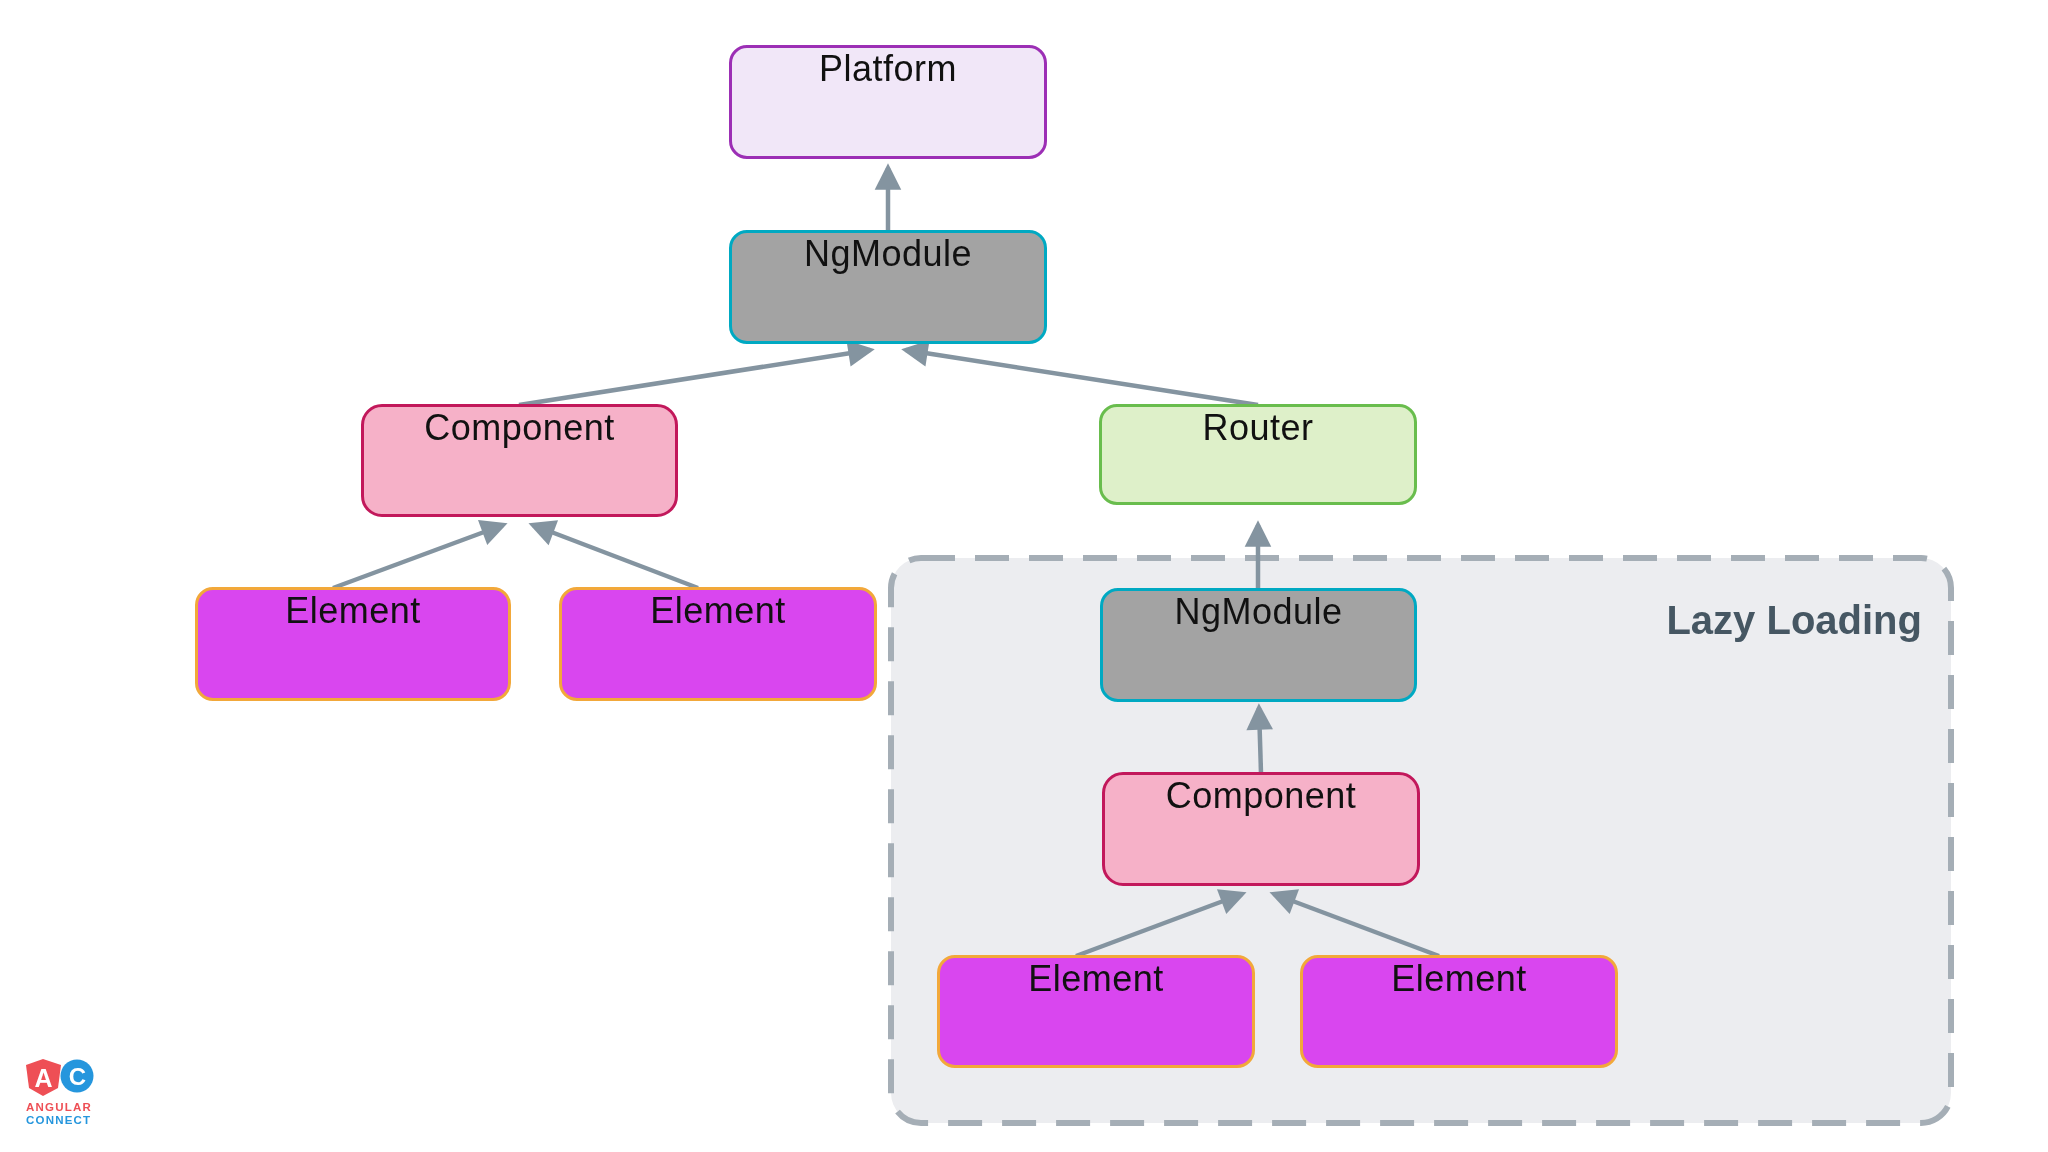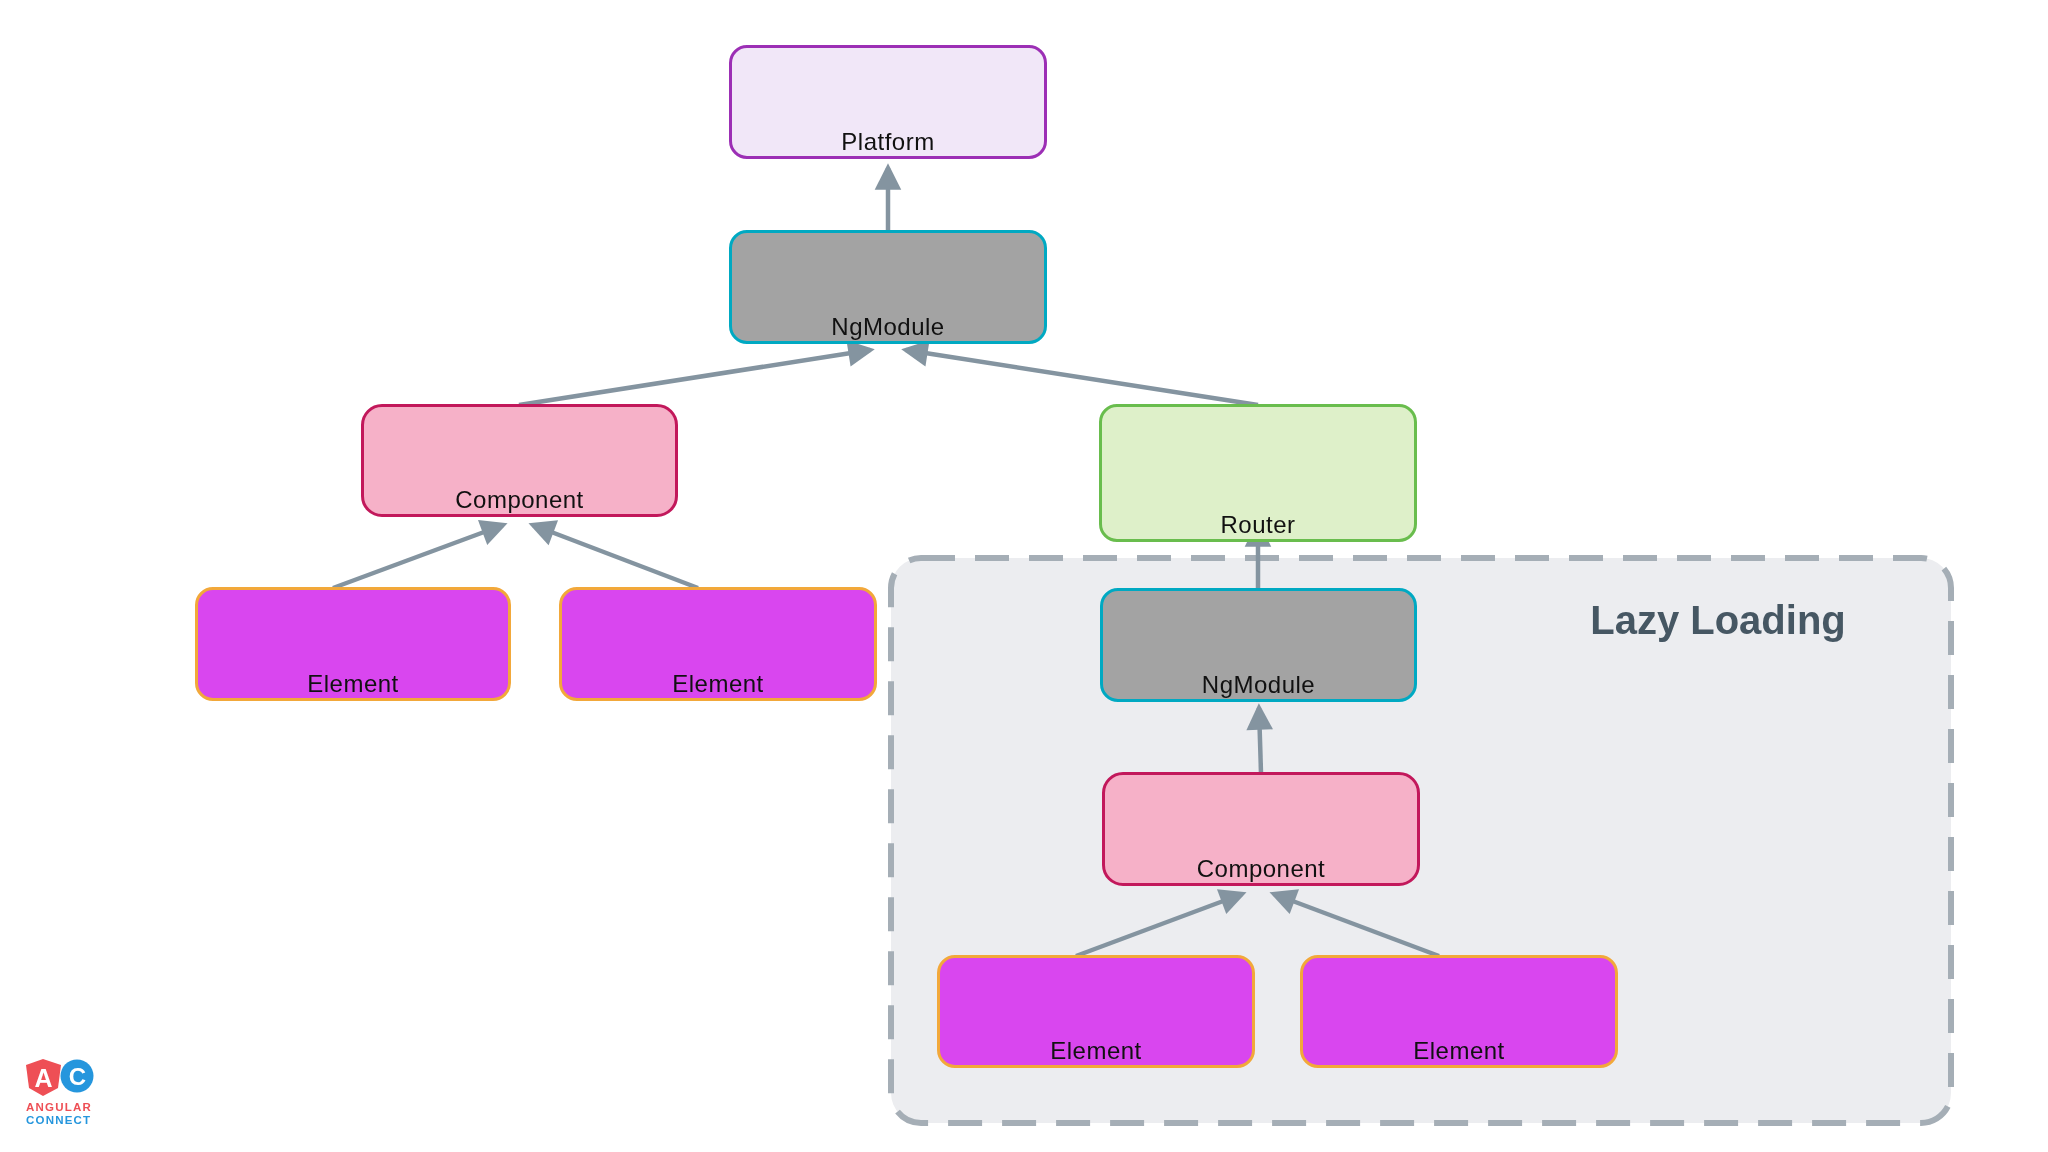--- a/index.html
+++ b/index.html
@@ -4,34 +4,34 @@
 <style>
   html,body{margin:0;padding:0;}
   body{
     width:2048px;height:1152px;position:relative;overflow:hidden;
     background:#ffffff;
     font-family:"Liberation Sans", sans-serif;
   }
   #edge-layer{position:absolute;left:0;top:0;width:2048px;height:1152px;z-index:1;}
   .node{
     position:absolute;z-index:2;box-sizing:border-box;
-    display:flex;align-items:flex-end;justify-content:center;
+    display:flex;align-items:flex-start;justify-content:center;
     border-radius:18px;border:3px solid transparent;
-    font-size:24px;color:#111111;letter-spacing:0.5px;
+    font-size:36px;color:#111111;letter-spacing:0.5px;
   }
   .node-purple{background:#f1e7f8;border-color:#9c2fb5;}
   .node-cyan{background:#a3a3a3;border-color:#00a9c2;}
   .node-pink{background:#f6b1c8;border-color:#c2185b;border-radius:21px;}
   .node-green{background:#def0c9;border-color:#69bd4d;}
   .node-yellow{background:#d946ef;border-color:#f2a83a;margin-left:20px;}
 
   .boundary-label{
     position:absolute;z-index:2;
     left:1514px;top:596px;width:408px;
-    text-align:center;
+    text-align:right;
     font-size:40px;font-weight:bold;line-height:49px;
     color:#465763;
   }
   .logo{
     position:absolute;left:24px;top:1058px;width:88px;height:70px;z-index:2;
   }
 </style>
 </head>
 <body>
 
@@ -62,21 +62,21 @@
 </div>
 
 <div class="node node-cyan" style="left:729px;top:230px;width:318px;height:114px;">
   <span>NgModule</span>
 </div>
 
 <div class="node node-pink" style="left:361px;top:404px;width:317px;height:113px;">
   <span>Component</span>
 </div>
 
-<div class="node node-green" style="left:1099px;top:404px;width:318px;height:138px;">
+<div class="node node-green" style="left:1099px;top:404px;width:318px;height:101px;">
   <span>Router</span>
 </div>
 
 <div class="node node-yellow" style="left:175px;top:587px;width:316px;height:114px;">
   <span>Element</span>
 </div>
 
 <div class="node node-yellow" style="left:539px;top:587px;width:318px;height:114px;">
   <span>Element</span>
 </div>

